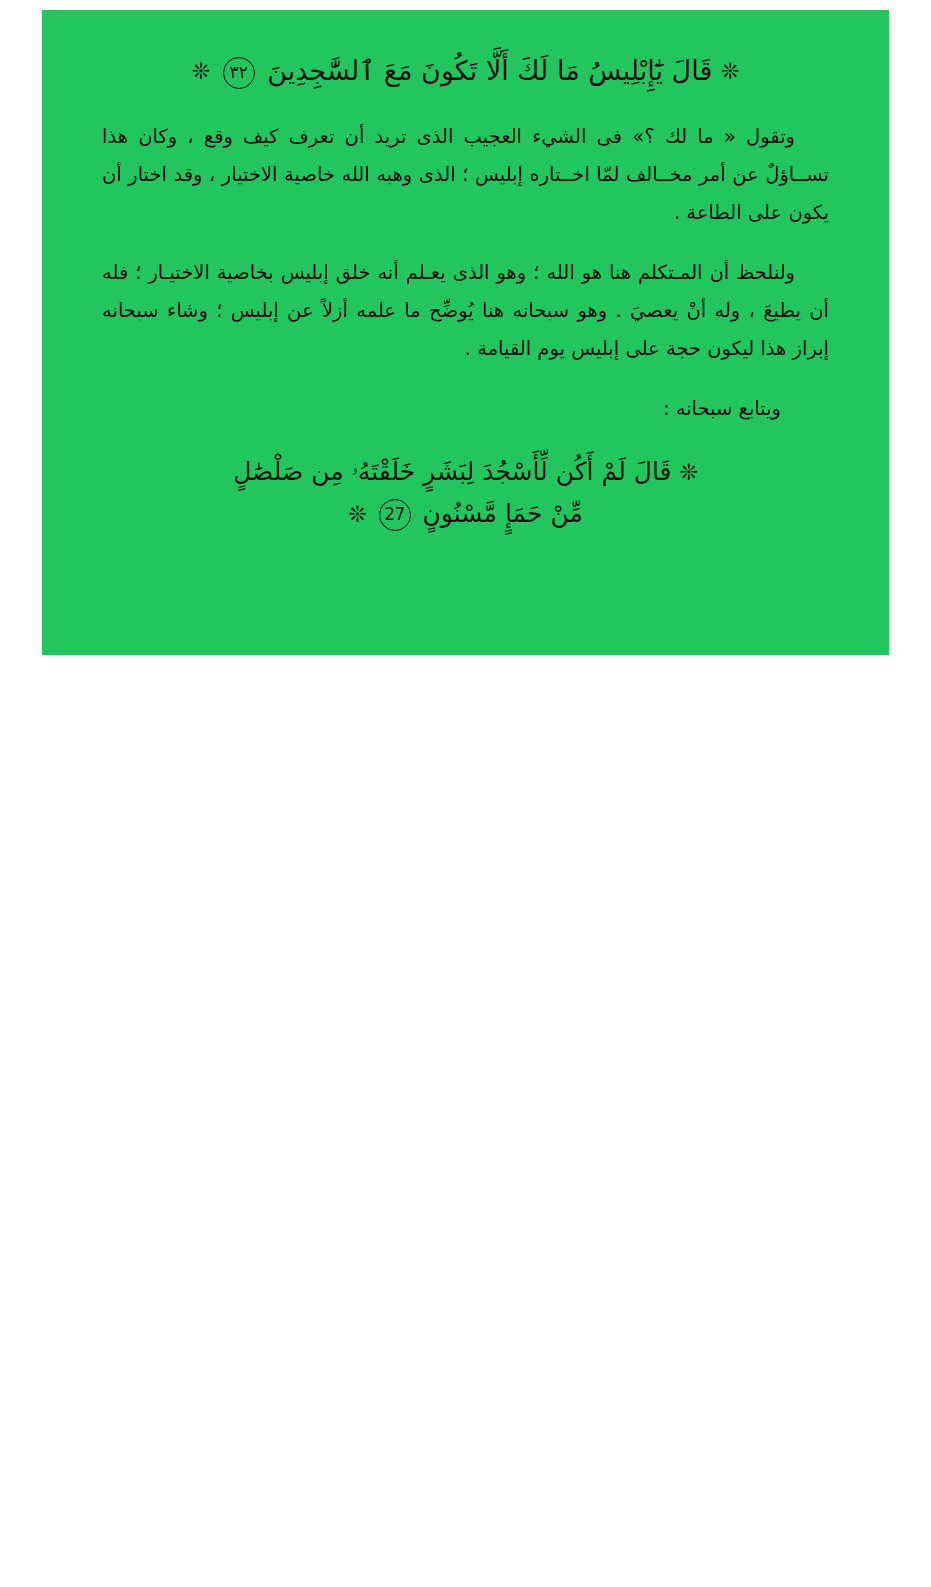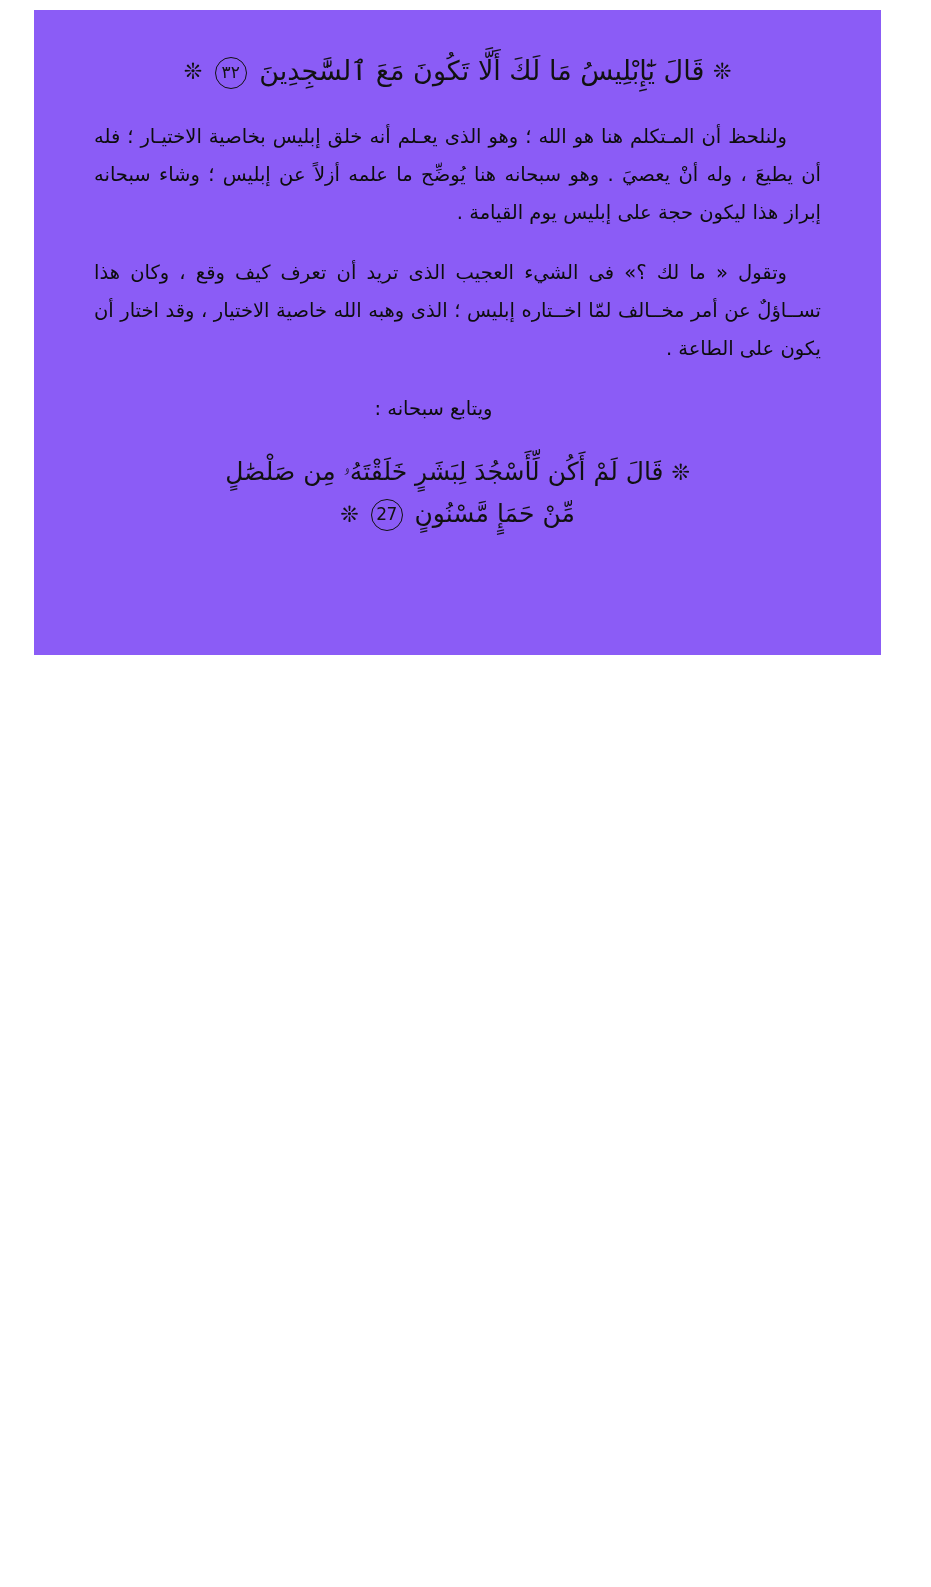--- a/index.html
+++ b/index.html
@@ -11,25 +11,25 @@
     width: 931px;
     height: 1587px;
     position: relative;
     font-family: "DejaVu Sans", sans-serif;
     overflow: hidden;
   }
 
   
   .page {
     position: absolute;
-    left: 34px;
+    left: 42px;
     top: 10px;
     width: 847px;
     height: 645px;
-    background: #8b5cf6;
+    background: #22c55e;
   }
 
   .content {
     position: absolute;
     left: 0;
     right: 0;
     top: 0;
     padding: 34px 60px 0 60px;
     box-sizing: border-box;
     direction: rtl;
@@ -89,42 +89,42 @@
   }
   p.para.indent {
     text-indent: 34px;
   }
   p.tail {
     font-family: "DejaVu Sans", sans-serif;
     font-size: 19.5px;
     line-height: 1.9;
     color: #0d0d0d;
     margin: 0 0 4px 0;
-    text-align: center;
+    text-align: right;
     padding-right: 48px;
   }
 </style>
 </head>
 <body>
 
 <div class="page">
   <div class="content">
 
     <div class="ayah-block">
       <div class="ayah">
         <span class="ornament">❊</span>
         <span>قَالَ يَٰٓإِبْلِيسُ مَا لَكَ أَلَّا تَكُونَ مَعَ ٱلسَّٰجِدِينَ</span>
         <span class="ayah-num">٣٢</span>
         <span class="ornament">❊</span>
       </div>
     </div>
 
+    <p class="para indent">وتقول « ما لك ؟» فى الشيء العجيب الذى تريد أن تعرف كيف وقع ، وكان هذا  تســاؤلٌ عن أمر مخــالف لمّا اخــتاره إبليس ؛ الذى وهبه الله خاصية الاختيار ، وقد اختار أن يكون على الطاعة .</p>
+
     <p class="para indent">ولنلحظ أن المـتكلم هنا هو الله ؛ وهو الذى يعـلم أنه خلق إبليس بخاصية الاختيـار ؛ فله أن يطيعَ ، وله أنْ يعصيَ . وهو سبحانه هنا يُوضِّح ما علمه أزلاً عن إبليس ؛ وشاء سبحانه إبراز هذا ليكون حجة على إبليس يوم القيامة .</p>
-
-    <p class="para indent">وتقول « ما لك ؟» فى الشيء العجيب الذى تريد أن تعرف كيف وقع ، وكان هذا  تســاؤلٌ عن أمر مخــالف لمّا اخــتاره إبليس ؛ الذى وهبه الله خاصية الاختيار ، وقد اختار أن يكون على الطاعة .</p>
 
     <p class="tail">ويتابع سبحانه :</p>
 
     <div class="ayah-block second">
       <div class="ayah wrap">
         <span class="ornament">❊</span>
         <span>قَالَ لَمْ أَكُن لِّأَسْجُدَ لِبَشَرٍ خَلَقْتَهُۥ مِن صَلْصَٰلٍ</span>
       </div>
       <div class="ayah wrap">
         <span>مِّنْ حَمَإٍ مَّسْنُونٍ</span>

